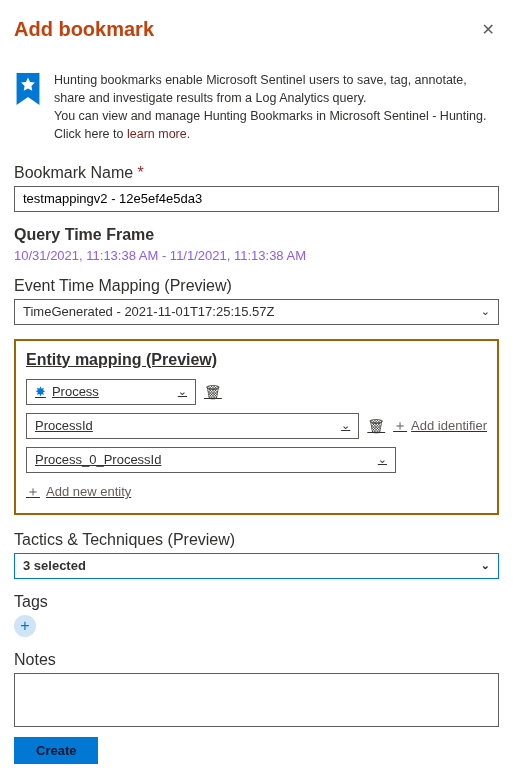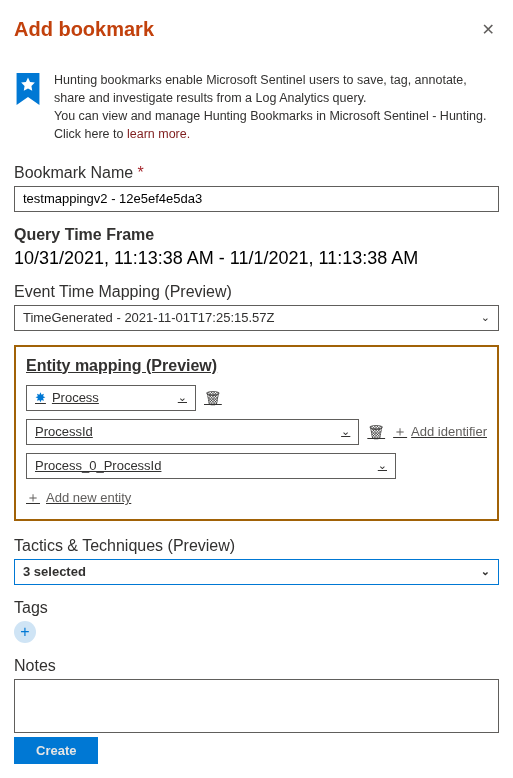--- a/index.html
+++ b/index.html
@@ -66,22 +66,22 @@
       font-size: 13px;
       font-family: Liberation Sans, sans-serif;
       background: #fff;
       display: flex;
       align-items: center;
       justify-content: space-between;
     }
     .text-input { display: block; }
     .group { margin-bottom: 14px; }
     .static-value {
-      font-size: 18px;
-      color: #000000;
+      font-size: 13px;
+      color: #8b5cf6;
       margin-top: 2px;
     }
     .chevron {
       font-size: 11px;
       color: #323130;
       margin-left: auto;
     }
     .entity-box {
       border: 2px solid #a16207;
       padding: 10px 10px 12px 10px;
@@ -168,21 +168,21 @@
       resize: none;
       font-family: inherit;
       font-size: 13px;
       padding: 4px 8px;
     }
     .create-btn {
       position: absolute;
       bottom: 14px;
       left: 14px;
       background: #0078d4;
-      color: #e5e5e5;
+      color: #0f172a;
       border: none;
       padding: 6px 22px;
       font-size: 13px;
       font-family: inherit;
       cursor: pointer;
       font-weight: 600;
     }
   </style>
 </head>
 <body>

